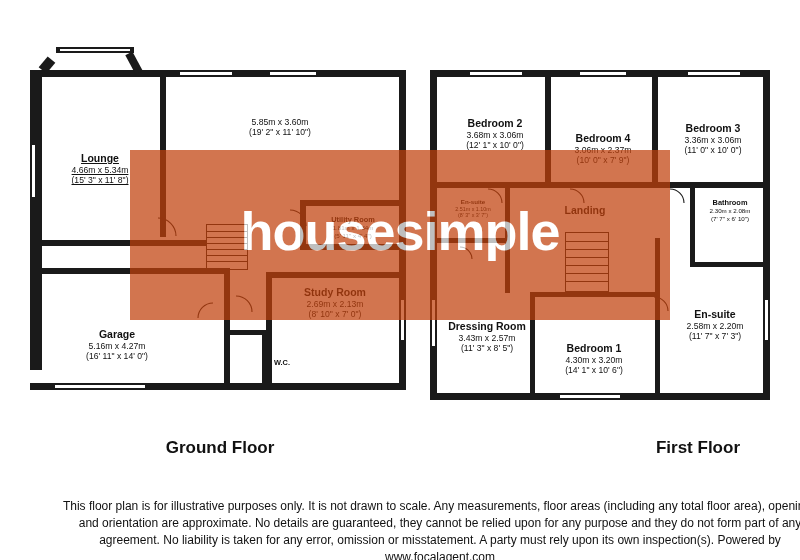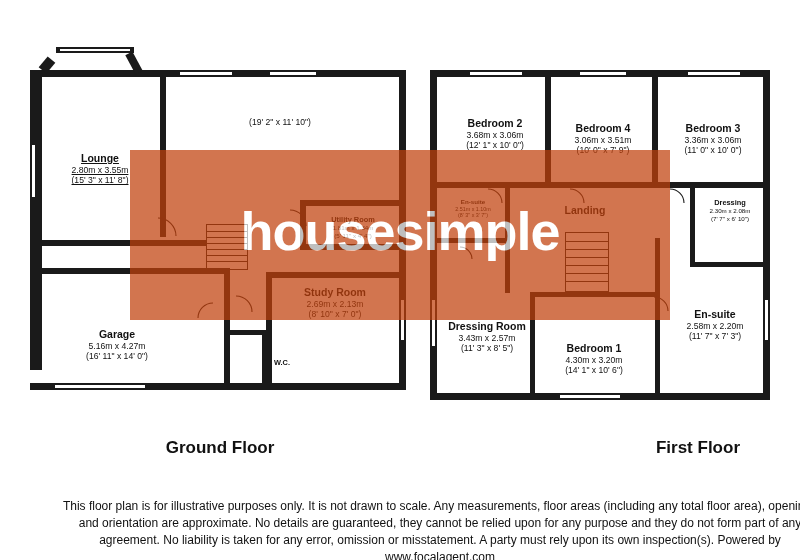--- a/index.html
+++ b/index.html
@@ -117,25 +117,26 @@
 
     <svg class="doorarc" style="left:140px; top:200px; width:180px; height:130px;" viewBox="0 0 180 130">
       <path d="M18,18 A18,18 0 0 1 36,36" fill="none" stroke="#1a1a1a" stroke-width="1.1"></path>
       <path d="M150,10 A16,16 0 0 1 166,26" fill="none" stroke="#1a1a1a" stroke-width="1.1"></path>
       <path d="M96,96 A16,16 0 0 1 112,112" fill="none" stroke="#1a1a1a" stroke-width="1.1"></path>
       <path d="M58,118 A15,15 0 0 1 73,103" fill="none" stroke="#1a1a1a" stroke-width="1.1"></path>
     </svg>
 
     <div class="lbl" style="left:48px; top:152px; width:104px;text-decoration:underline;">
       <div class="nm">Lounge</div>
-      <div class="dm">2.80m x 3.55m</div>
+      <div class="dm">4.66m x 5.34m</div>
       <div class="dm">(15' 3" x 11' 8")</div>
     </div>
 
     <div class="lbl" style="left:190px; top:117px; width:180px;">
+      <div class="dm">5.85m x 3.60m</div>
       <div class="dm">(19' 2" x 11' 10")</div>
     </div>
 
     <div class="lbl small" style="left:308px; top:215px; width:90px;">
       <div class="nm">Utility Room</div>
       <div class="dm">1.81m x 1.34m</div>
       <div class="dm">(5' 11" x 4' 4")</div>
     </div>
 
     <div class="lbl" style="left:272px; top:286px; width:126px;">
@@ -206,44 +207,44 @@
       <path d="M20,72 A12,12 0 0 1 32,84" fill="none" stroke="#1a1a1a" stroke-width="1.1"></path>
       <path d="M214,122 A14,14 0 0 1 228,136" fill="none" stroke="#1a1a1a" stroke-width="1.1"></path>
     </svg>
 
     <div class="lbl" style="left:440px; top:117px; width:110px;">
       <div class="nm">Bedroom 2</div>
       <div class="dm">3.68m x 3.06m</div>
       <div class="dm">(12' 1" x 10' 0")</div>
     </div>
 
-    <div class="lbl" style="left:550px; top:122px; width:106px;">
+    <div class="lbl" style="left:550px; top:132px; width:106px;">
       <div class="nm">Bedroom 4</div>
-      <div class="dm">3.06m x 3.51m</div>
+      <div class="dm">3.06m x 2.37m</div>
       <div class="dm">(10' 0" x 7' 9")</div>
     </div>
 
     <div class="lbl" style="left:658px; top:122px; width:110px;">
       <div class="nm">Bedroom 3</div>
       <div class="dm">3.36m x 3.06m</div>
       <div class="dm">(11' 0" x 10' 0")</div>
     </div>
 
     <div class="lbl tiny" style="left:437px; top:198px; width:72px;">
       <div class="nm">En-suite</div>
       <div class="dm">2.51m x 1.10m</div>
       <div class="dm">(8' 3" x 3' 7")</div>
     </div>
 
     <div class="lbl" style="left:530px; top:204px; width:110px;">
       <div class="nm">Landing</div>
     </div>
 
     <div class="lbl small" style="left:688px; top:198px; width:84px;">
-      <div class="nm">Dressing</div>
+      <div class="nm">Bathroom</div>
       <div class="dm">2.30m x 2.08m</div>
       <div class="dm">(7' 7" x 6' 10")</div>
     </div>
 
     <div class="lbl" style="left:432px; top:320px; width:110px;">
       <div class="nm">Dressing Room</div>
       <div class="dm">3.43m x 2.57m</div>
       <div class="dm">(11' 3" x 8' 5")</div>
     </div>
 

